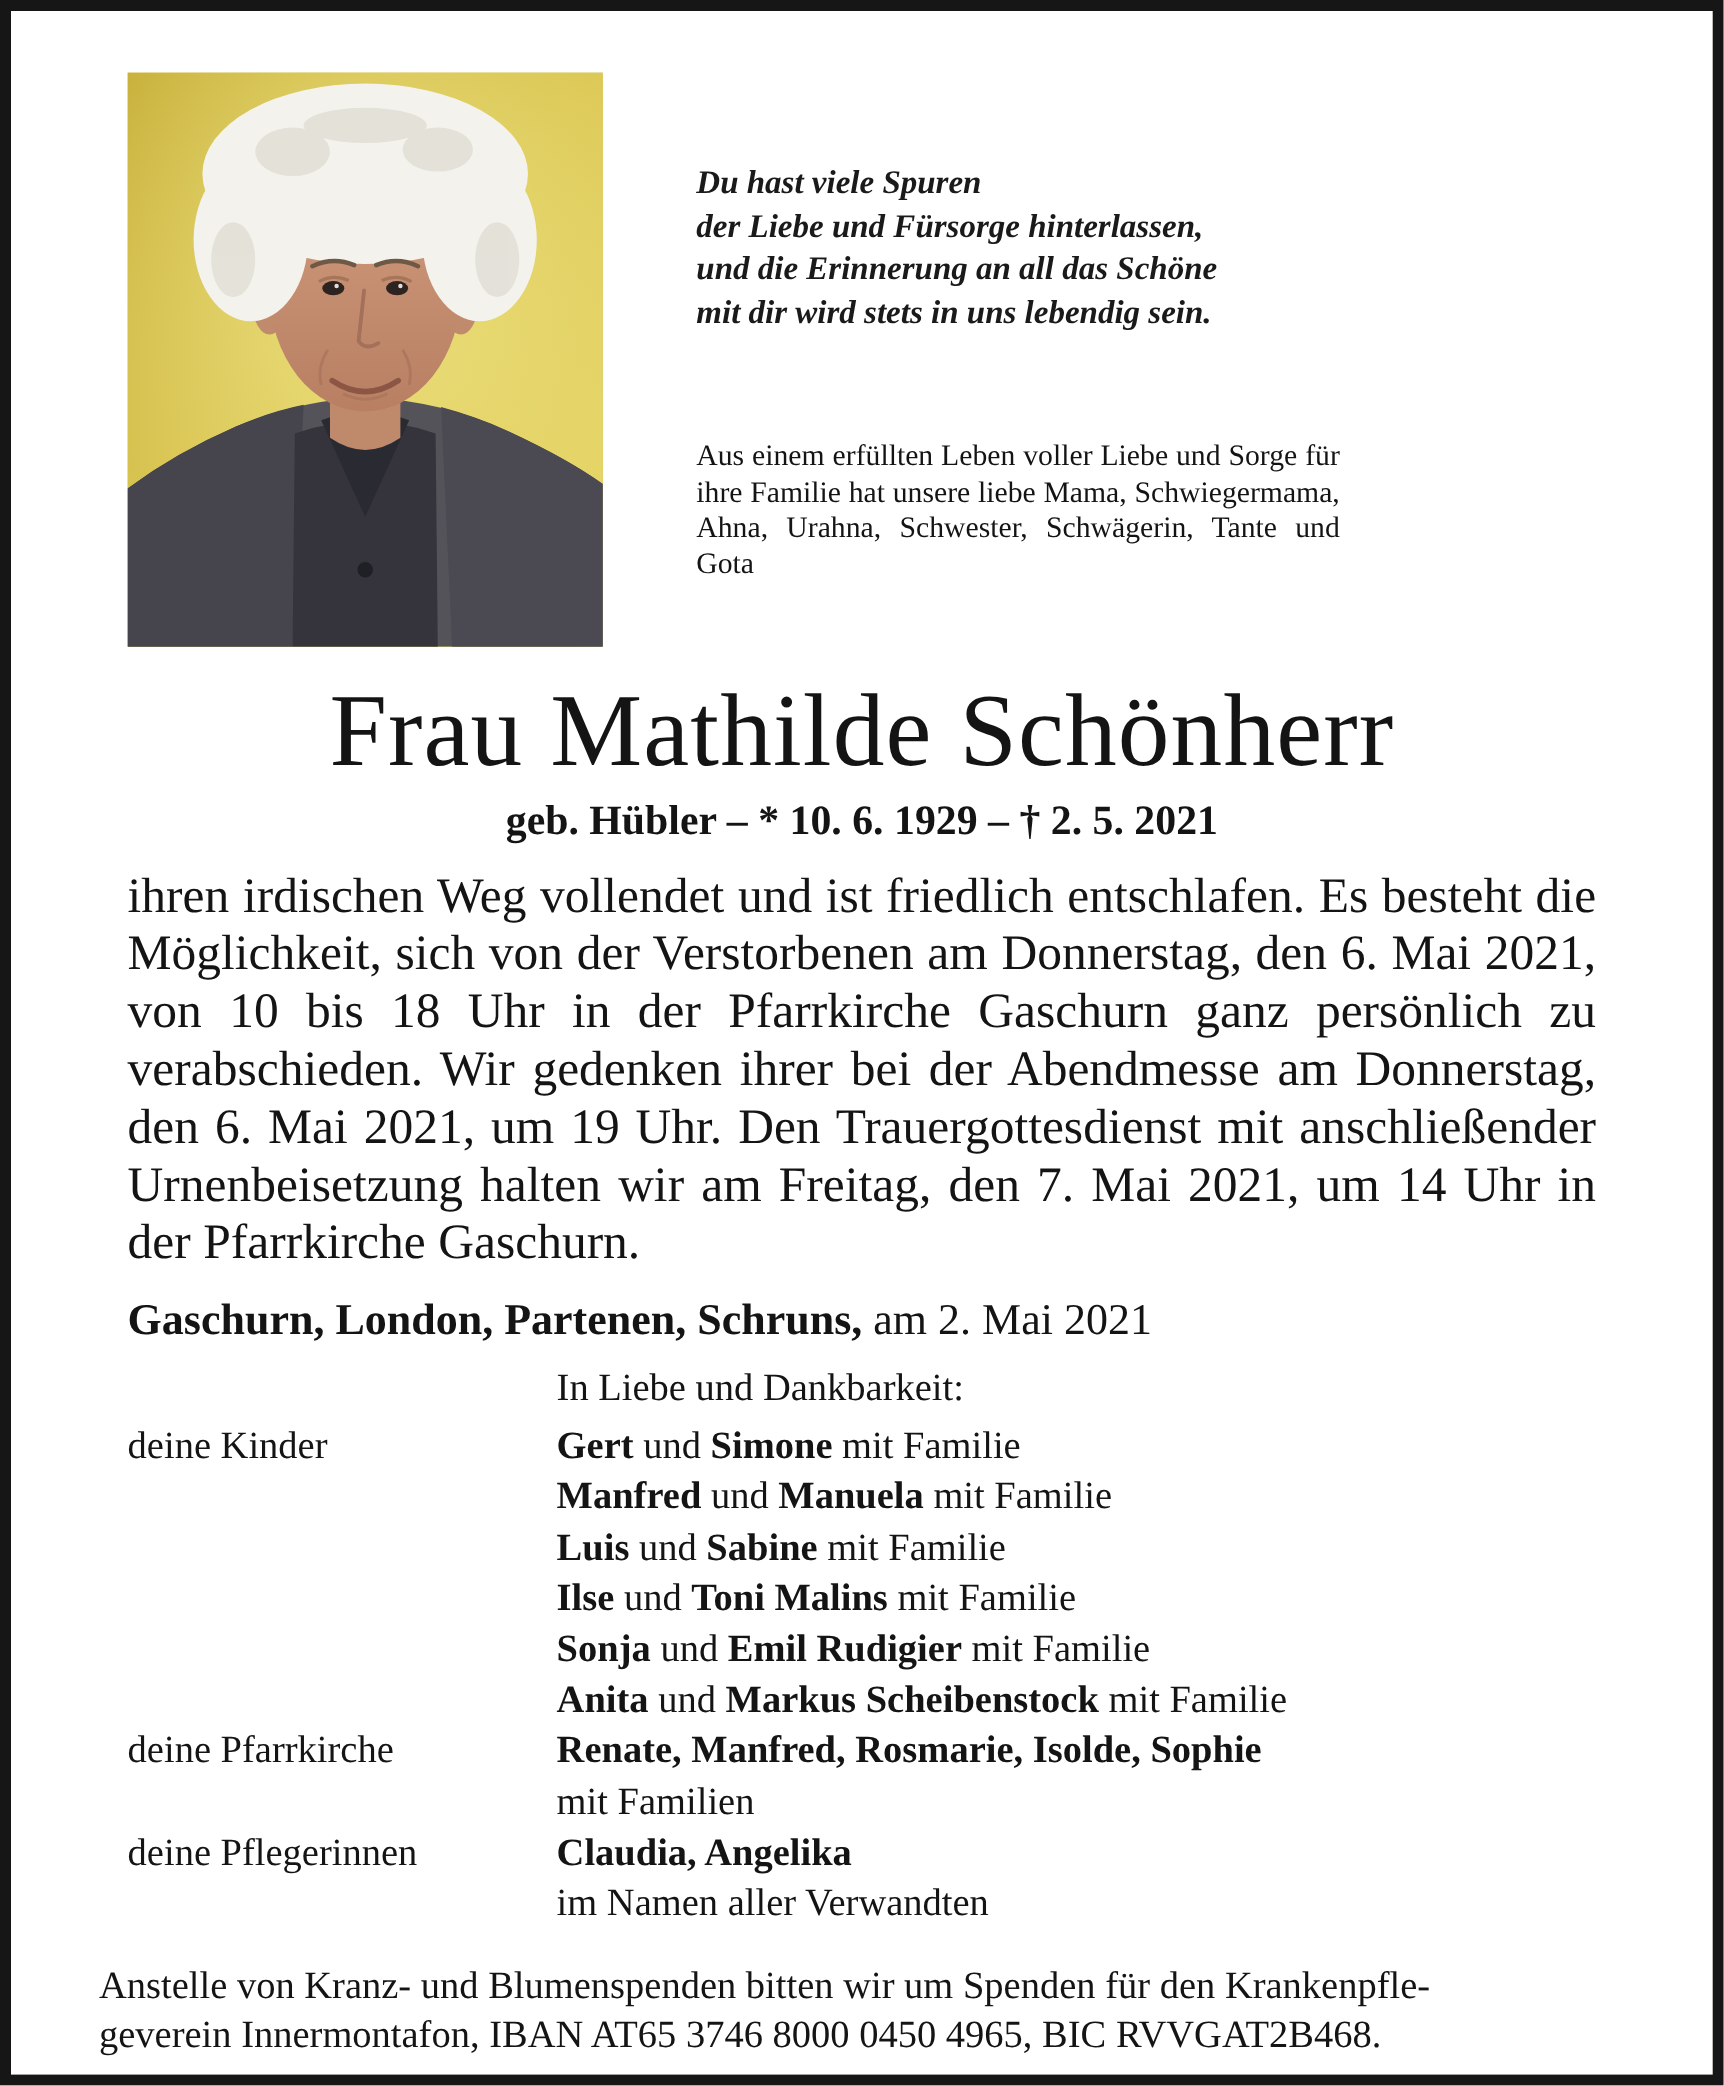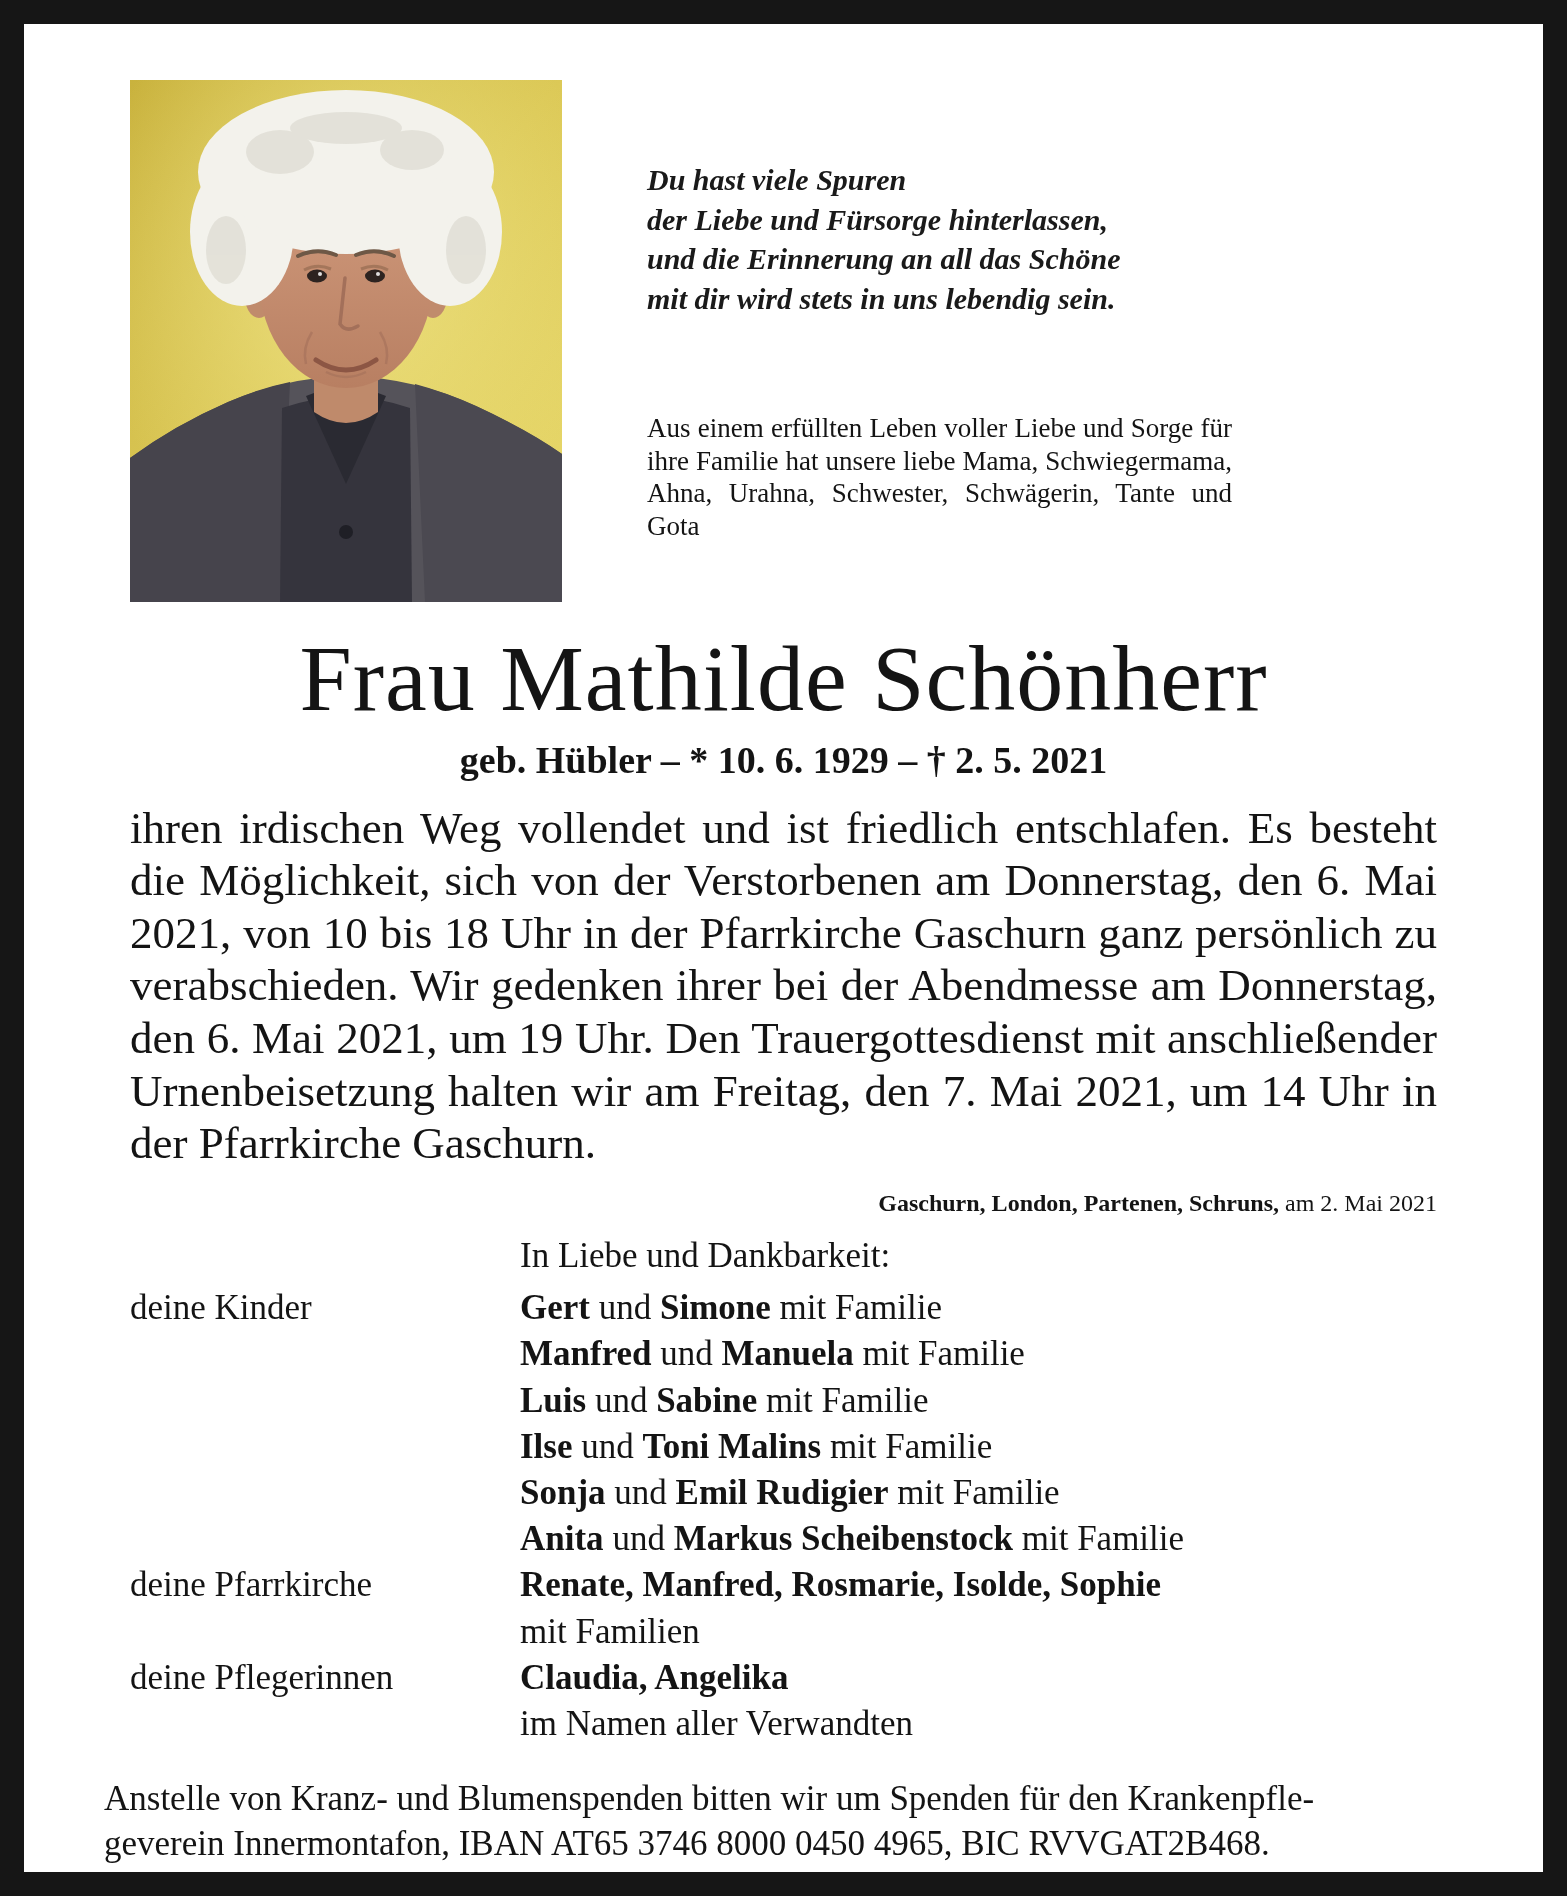--- a/index.html
+++ b/index.html
@@ -1,20 +1,20 @@
 <!DOCTYPE html>
 <html><head>
 <meta charset="utf-8">
 <style>
   html,body { margin:0; padding:0; background:#e8e8e8; }
   .page {
     width:1567px; height:1896px;
     background:#161616;
     box-sizing:border-box;
-    padding:24px;
+    padding:10px;
     margin:0 auto;
   }
   .inner {
     width:100%; height:100%;
     background:#ffffff;
     box-sizing:border-box;
     padding:30px 80px 40px 80px;
     font-family:"Liberation Serif", serif;
     color:#141414;
     overflow:hidden;
@@ -60,22 +60,21 @@
     text-align:center;
   }
   .body-par {
     margin:20px 26px 0 26px;
     font-size:45px;
     line-height:1.17;
     text-align:justify;
   }
   .places {
     margin:20px 26px 0 26px;
-    font-size:24px;
-    text-align:right;
+    font-size:40px;
   }
   .b { font-weight:bold; }
   .family {
     display:grid;
     grid-template-columns:374px 1fr;
     column-gap:16px;
     margin:16px 26px 0 26px;
     font-size:35px;
     line-height:1.32;
   }

